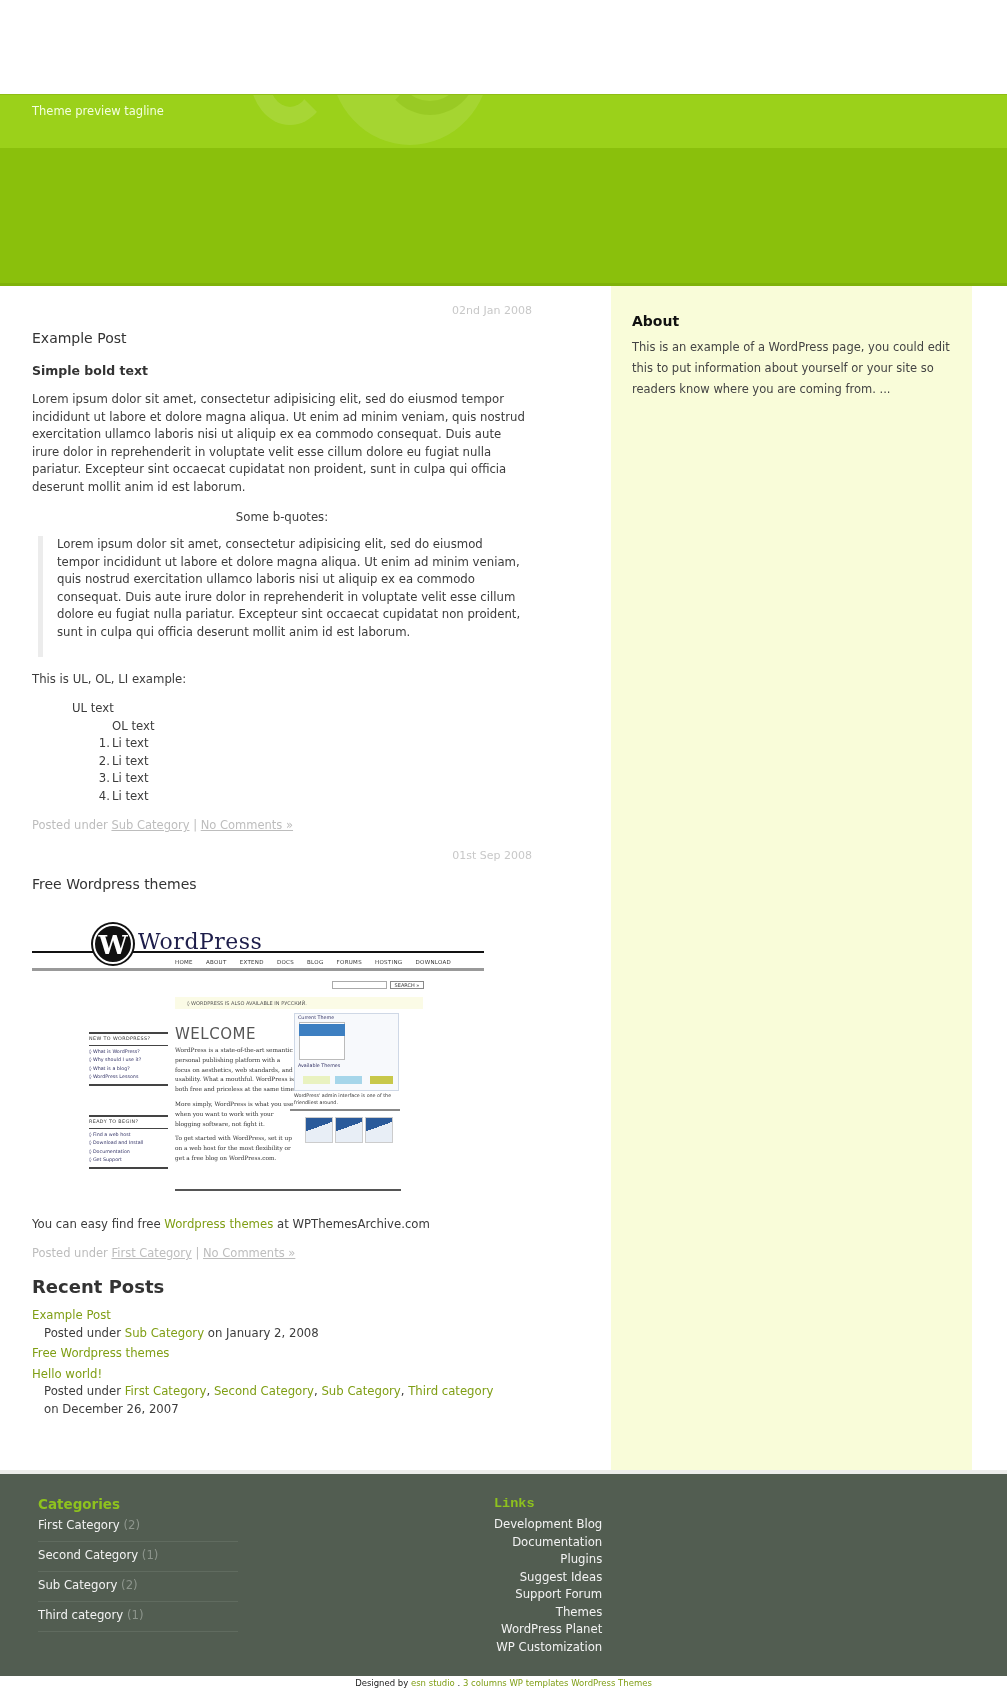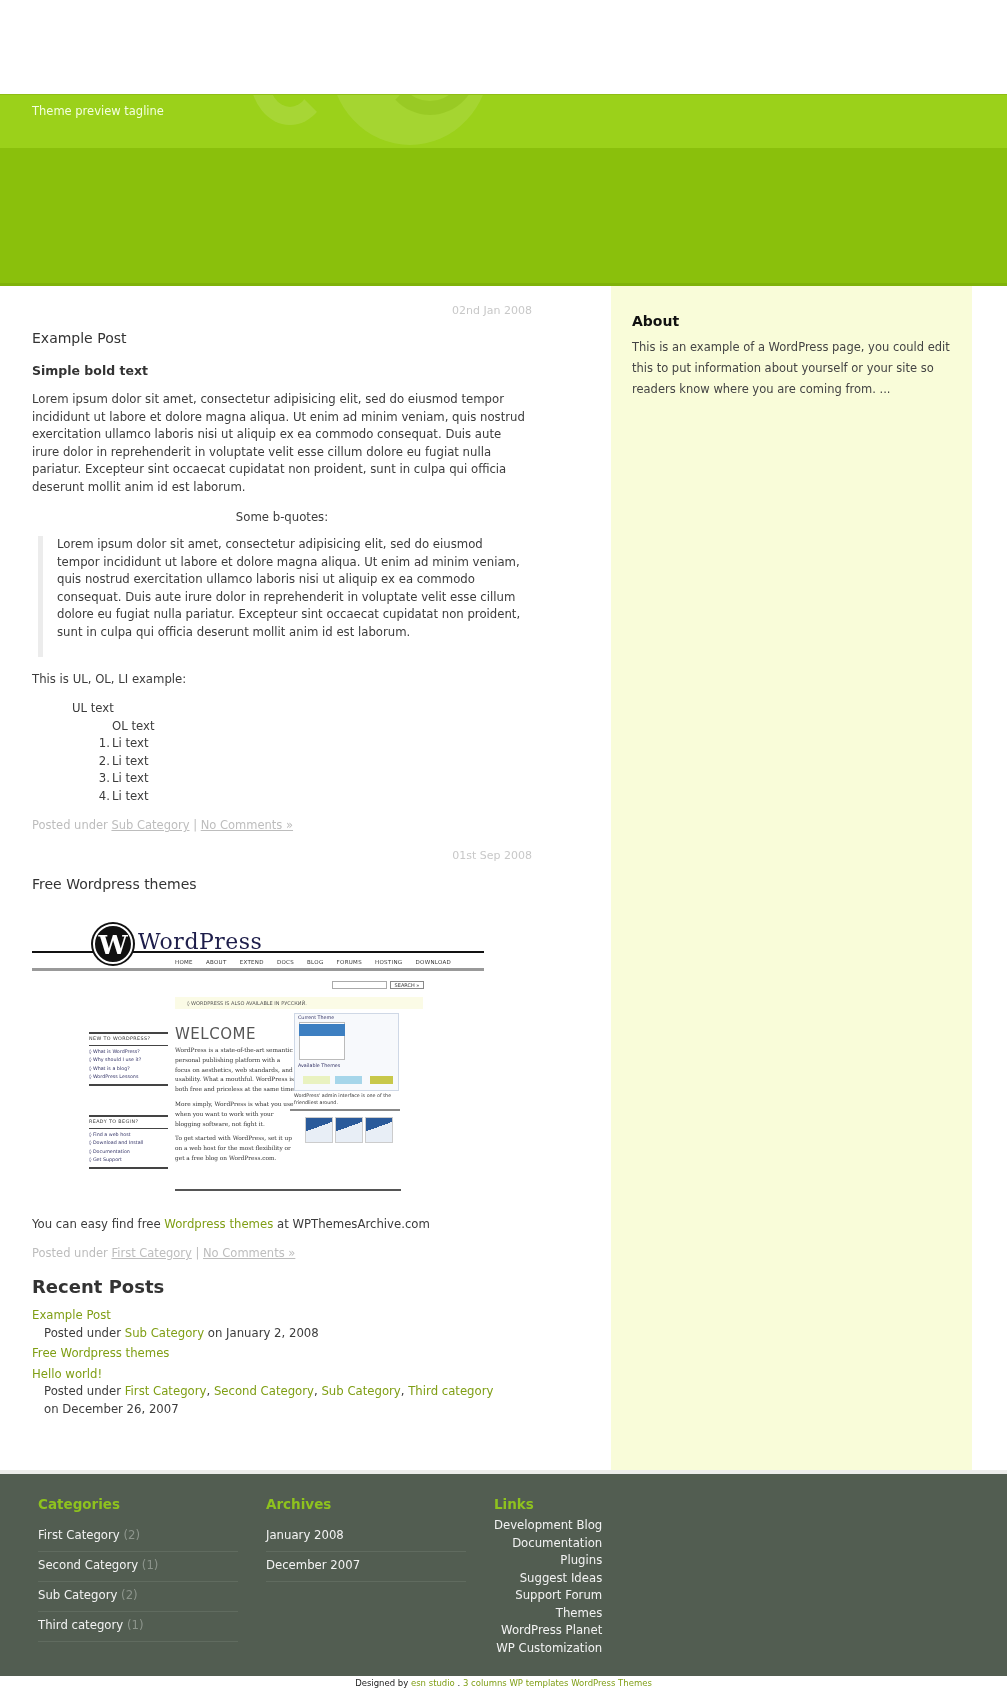--- a/index.html
+++ b/index.html
@@ -64,21 +64,21 @@
   #wp-shot .theme-panel .thumbs { position: absolute; left: 8px; top: 62px; width: 90px; height: 8px; background: linear-gradient(90deg,#e9f2c0 0 30%, transparent 30% 36%, #a6d6ea 36% 66%, transparent 66% 74%, #c8c84a 74% 100%); }
   #wp-shot .theme-caption { position: absolute; left: 262px; top: 178px; width: 110px; font-size: 4.8px; line-height: 6.5px; color: #333; }
   #wp-shot .divider-r { position: absolute; left: 258px; top: 194px; width: 110px; height: 2px; background: #888; }
   #wp-shot .mini { position: absolute; top: 202px; width: 28px; height: 26px; border: 1px solid #ccc; background: linear-gradient(160deg, #2a5a9a 0 40%, #e8eef6 40% 100%); }
   #wp-shot .bottom-rule { position: absolute; left: 143px; top: 274px; width: 226px; height: 2px; background: #555; }
 
   
   #footer-strip { position: absolute; left: 0; top: 1470px; width: 1007px; height: 4px; background: #ececea; }
   #footer { position: absolute; left: 0; top: 1474px; width: 1007px; height: 202px; background: #525d51; }
   .fcol { position: absolute; top: 22px; }
-  .fcol h3 { font-size: 13.5px; font-weight: bold; color: #8ec21e; margin-bottom: 10px; }
+  .fcol h3 { font-size: 13.5px; font-weight: bold; color: #8ec21e; }
   .fcol .row { width: 200px; border-bottom: 1px solid #606b5f; font-size: 11.7px; color: #f3f3f3; height: 30px; line-height: 26px; }
   .fcol .row .count { color: #8d958c; }
   .fcol .link { font-size: 11.7px; color: #f3f3f3; line-height: 17.5px; display: block; text-align: right; }
   #credits { position: absolute; left: 0; top: 1676px; width: 1007px; text-align: center; font-size: 8.5px; line-height: 14px; color: #222; }
   #credits a { color: #7f9e14; }
 </style>
 </head>
 <body>
 
 <div id="top-white"></div>
@@ -225,27 +225,22 @@
 
 <div id="footer-strip"></div>
 <div id="footer">
   <div class="fcol" style="left:38px;">
     <h3>Categories</h3>
     <div class="row"><a href="#" style="color:#f3f3f3;">First Category</a> <span class="count">(2)</span></div>
     <div class="row"><a href="#" style="color:#f3f3f3;">Second Category</a> <span class="count">(1)</span></div>
     <div class="row"><a href="#" style="color:#f3f3f3;">Sub Category</a> <span class="count">(2)</span></div>
     <div class="row"><a href="#" style="color:#f3f3f3;">Third category</a> <span class="count">(1)</span></div>
   </div>
-  <div class="fcol" style="left:266px;">
-    <h3>Archives</h3>
-    <div class="row"><a href="#" style="color:#f3f3f3;">January 2008</a></div>
-    <div class="row"><a href="#" style="color:#f3f3f3;">December 2007</a></div>
-  </div>
   <div class="fcol" style="left:494px;">
-    <h3 style="margin-bottom:5px;">Links</h3>
+    <h3 style="margin-bottom:5px;font-family:Liberation Mono, monospace;">Links</h3>
     <a href="#" class="link">Development Blog</a>
     <a href="#" class="link">Documentation</a>
     <a href="#" class="link">Plugins</a>
     <a href="#" class="link">Suggest Ideas</a>
     <a href="#" class="link">Support Forum</a>
     <a href="#" class="link">Themes</a>
     <a href="#" class="link">WordPress Planet</a>
     <a href="#" class="link">WP Customization</a>
   </div>
 </div>

